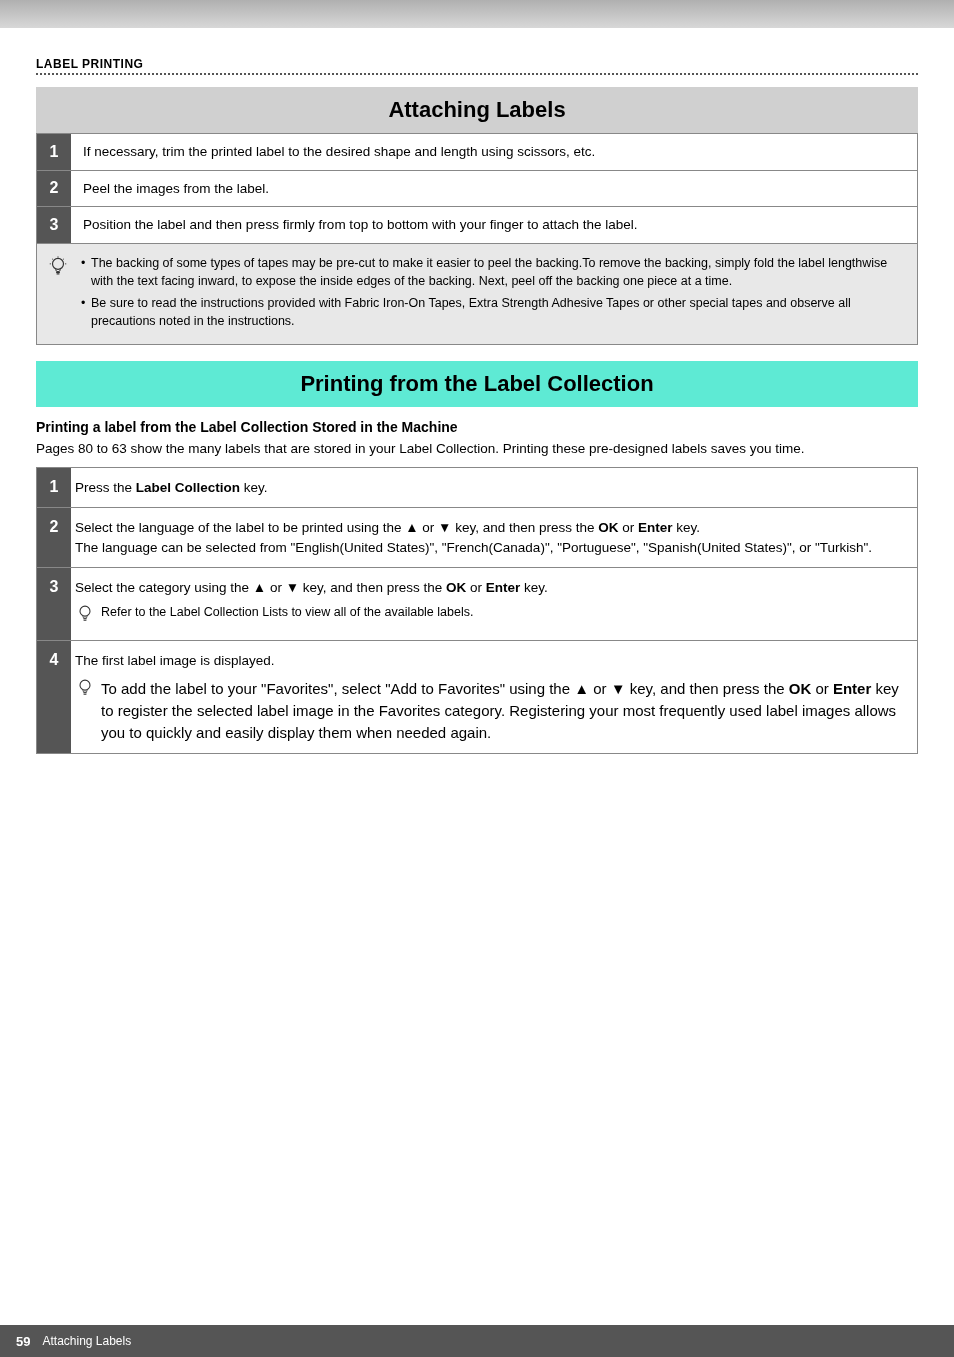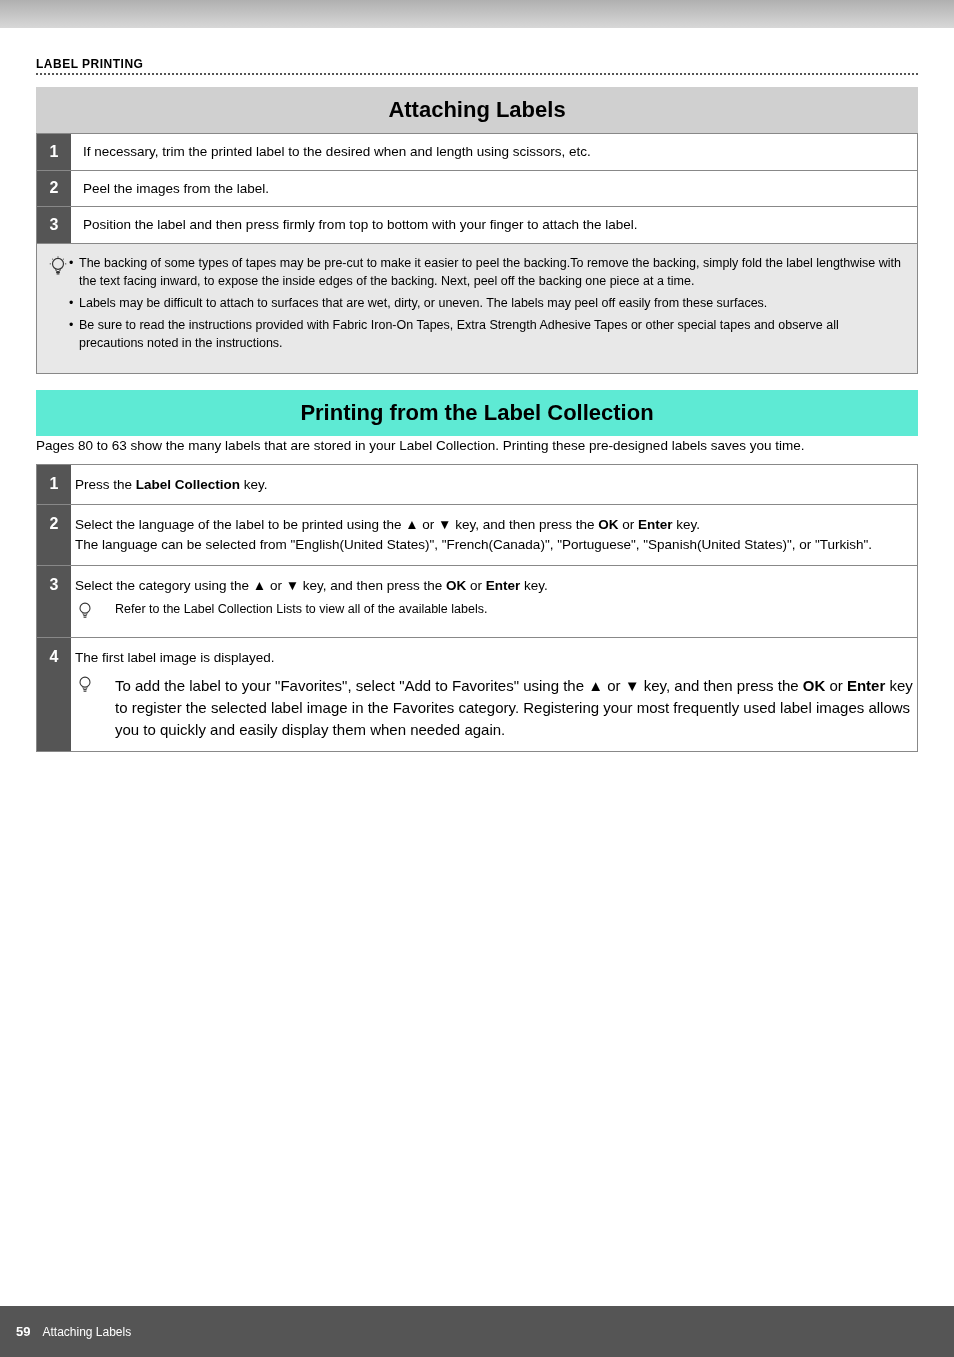--- a/index.html
+++ b/index.html
@@ -84,24 +84,24 @@
       flex: 1;
       font-size: 13.5px;
       line-height: 1.45;
     }
 
     
     .note-box {
       background: #e8e8e8;
       border: 1px solid #888;
       border-top: none;
-      padding: 10px 14px 17px 10px;
+      padding: 10px 14px 10px 10px;
       display: flex;
       align-items: flex-start;
-      gap: 0;
+      gap: 12px;
     }
 
     .note-icon {
       flex-shrink: 0;
       margin-top: 2px;
     }
 
     .note-icon svg {
       width: 22px;
       height: 22px;
@@ -182,35 +182,35 @@
     .step-text2 {
       padding: 10px 4px;
       flex: 1;
       font-size: 13.5px;
       line-height: 1.45;
     }
 
     .inline-note {
       display: flex;
       align-items: flex-start;
-      gap: 20px;
+      gap: 6px;
       margin-top: 6px;
     }
 
     .inline-note-icon {
       flex-shrink: 0;
     }
 
     
     .bottom-bar {
       position: absolute;
       bottom: 0;
       left: 0;
       right: 0;
-      height: 51px;
+      height: 32px;
       background: #555;
       display: flex;
       align-items: center;
       padding: 0 16px;
     }
     .page-num {
       color: #fff;
       font-size: 13px;
       font-weight: bold;
       margin-right: 12px;
@@ -230,21 +230,21 @@
   <div class="section-label">LABEL PRINTING</div>
   <hr class="dotted-line">
 
   <div class="section-title-box">
     <h2>Attaching Labels</h2>
   </div>
 
   <div class="steps-container">
     <div class="step-row">
       <div class="step-num">1</div>
-      <div class="step-text">If necessary, trim the printed label to the desired when and length using scissors, etc.</div>
+      <div class="step-text">If necessary, trim the printed label to the desired shape and length using scissors, etc.</div>
     </div>
     <div class="step-row">
       <div class="step-num">2</div>
       <div class="step-text">Peel the images from the label.</div>
     </div>
     <div class="step-row">
       <div class="step-num">3</div>
       <div class="step-text">Position the label and then press firmly from top to bottom with your finger to attach the label.</div>
     </div>
   </div>
@@ -260,30 +260,30 @@
         <line x1="11" y1="2" x2="11" y2="0.5" stroke="#333" stroke-width="1.2"></line>
         <line x1="4.5" y1="4.5" x2="3.5" y2="3.5" stroke="#333" stroke-width="1.2"></line>
         <line x1="17.5" y1="4.5" x2="18.5" y2="3.5" stroke="#333" stroke-width="1.2"></line>
         <line x1="2" y1="10" x2="0.5" y2="10" stroke="#333" stroke-width="1.2"></line>
         <line x1="20" y1="10" x2="21.5" y2="10" stroke="#333" stroke-width="1.2"></line>
       </svg>
     </div>
     <div class="note-content">
       <ul>
         <li>The backing of some types of tapes may be pre-cut to make it easier to peel the backing.To remove the backing, simply fold the label lengthwise with the text facing inward, to expose the inside edges of the backing. Next, peel off the backing one piece at a time.</li>
-        <li>Labels may be difficult to attach to surfaces that are wet, dirty, or uneven. The labels may peel off easily from these surfaces.</li>
         <li>Be sure to read the instructions provided with Fabric Iron-On Tapes, Extra Strength Adhesive Tapes or other special tapes and observe all precautions noted in the instructions.</li>
       </ul>
     </div>
   </div>
 
   <div class="section2-title-box">
     <h2>Printing from the Label Collection</h2>
   </div>
 
+  <div class="subsection-title">Printing a label from the Label Collection Stored in the Machine</div>
   <div class="subsection-desc">Pages 80 to 63 show the many labels that are stored in your Label Collection.  Printing these pre-designed labels saves you time.</div>
 
   <div class="steps-container2">
 
     <div class="step-row2">
       <div class="step-num2">1</div>
       <div class="step-text2">
         Press the <strong>Label Collection</strong> key.
       </div>
     </div>

